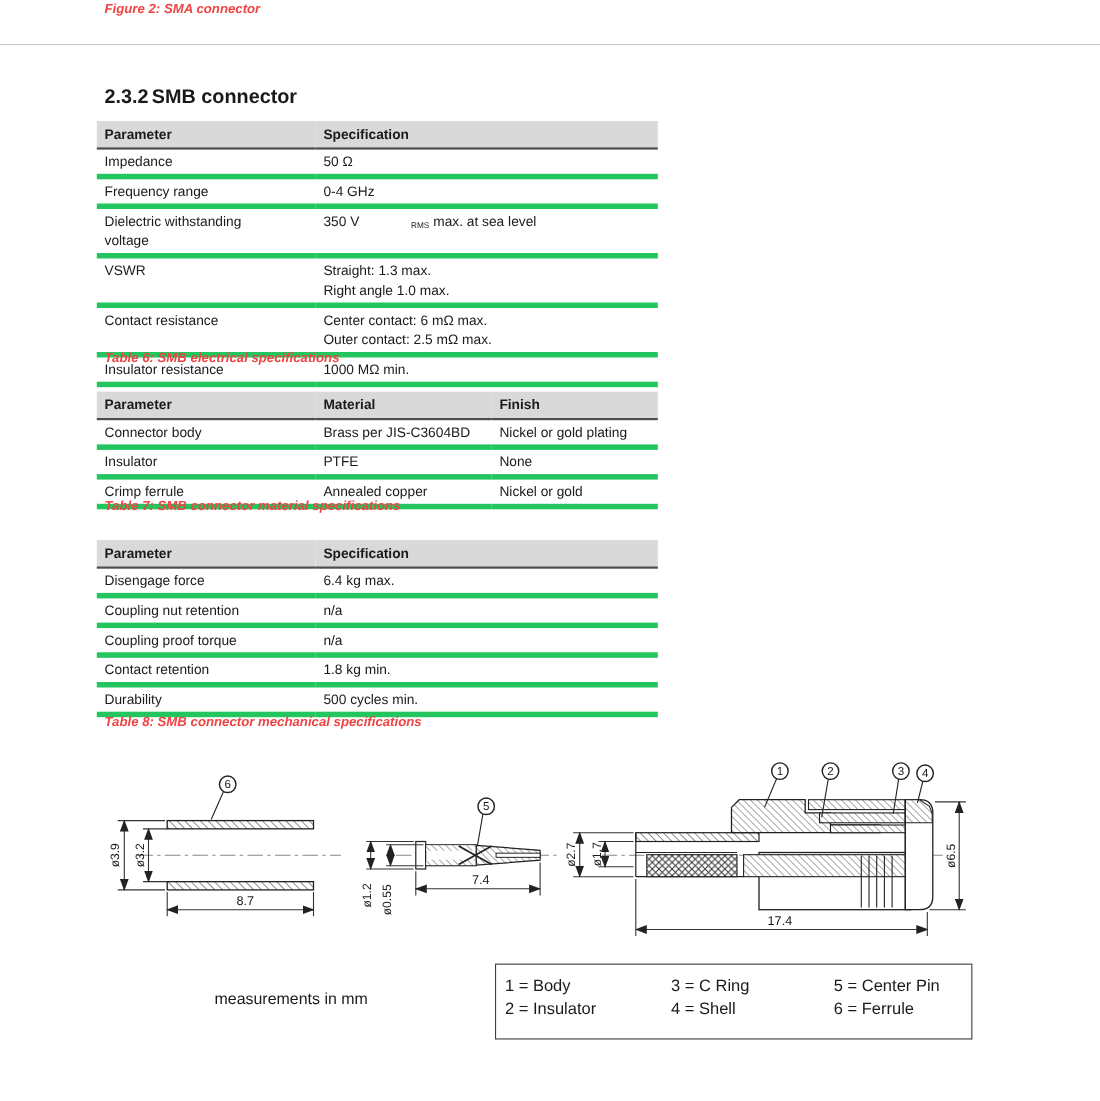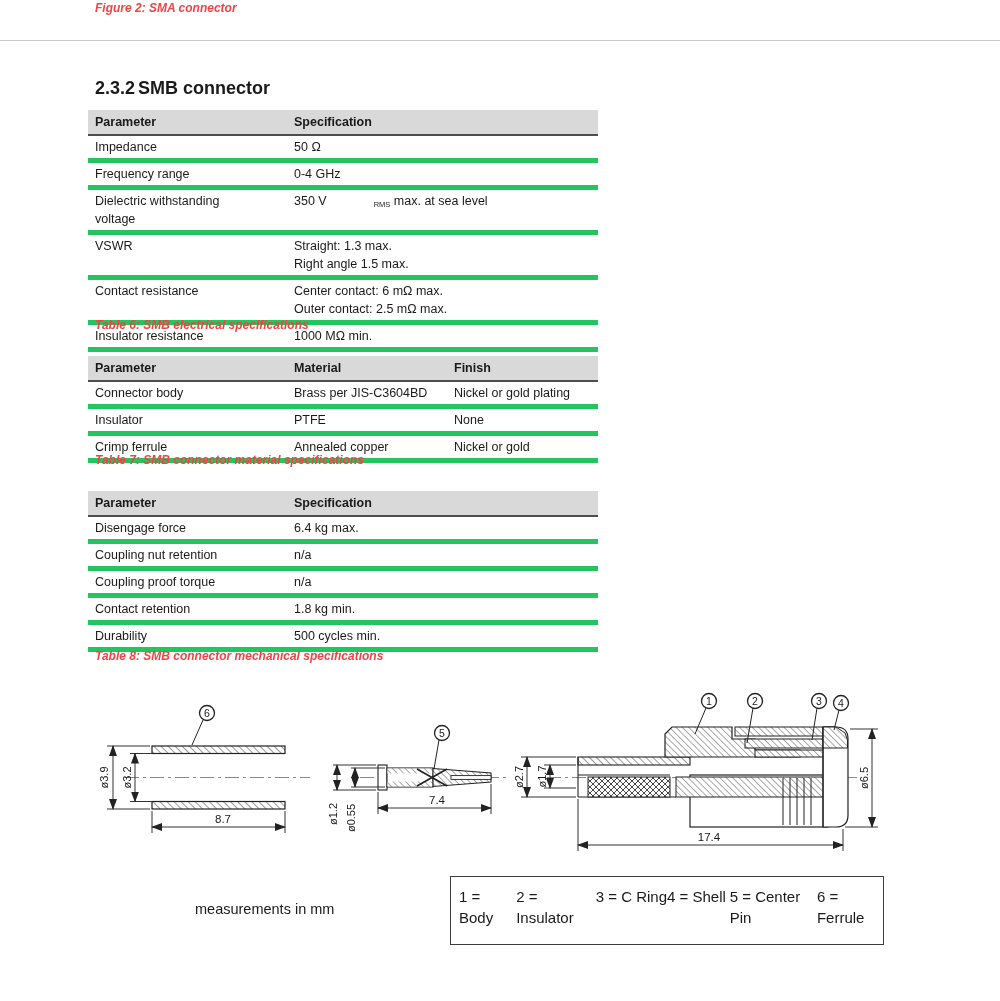--- a/index.html
+++ b/index.html
@@ -20,21 +20,21 @@
     padding:2px 4px 2px 7px;border-bottom:5px solid #22c55e;
     vertical-align:top;line-height:18px;
   }
   table.spec td .subscript{font-size:7.5px;vertical-align:-2px;padding-left:47px;}
   .note{position:absolute;left:195px;top:901px;font-size:14.5px;}
   .legendbox{
     position:absolute;left:450px;top:876px;width:434px;height:69px;
     border:1.5px solid #3c3c3c;box-sizing:border-box;
     display:flex;flex-direction:row;padding:9px 0 0 8px;font-size:15px;
   }
-  .legendbox .lcol{display:flex;flex-direction:row;line-height:21px;}
+  .legendbox .lcol{display:flex;flex-direction:column;line-height:21px;}
   .legendbox .lcol.c1{width:151px;}
   .legendbox .lcol.c2{width:148px;}
   svg text{font-family:"Liberation Sans",sans-serif;fill:#1a1a1a;}
 </style>
 </head>
 <body>
 
 <div class="abs caption" style="left:95px;top:1px;">Figure 2: SMA connector</div>
 <div class="toprule"></div>
 
@@ -68,21 +68,21 @@
           <td>
             <div>Dielectric withstanding</div>
             <div>voltage</div>
           </td>
           <td><span>350 V</span><span class="subscript">RMS</span><span> max. at sea level</span></td>
         </tr>
         <tr>
           <td>VSWR</td>
           <td>
             <div>Straight: 1.3 max.</div>
-            <div>Right angle 1.5 max.</div>
+            <div>Right angle 1.0 max.</div>
           </td>
         </tr>
         <tr>
           <td>Contact resistance</td>
           <td>
             <div>Center contact: 6 mΩ max.</div>
             <div>Outer contact: 2.5 mΩ max.</div>
           </td>
         </tr>
         <tr>

